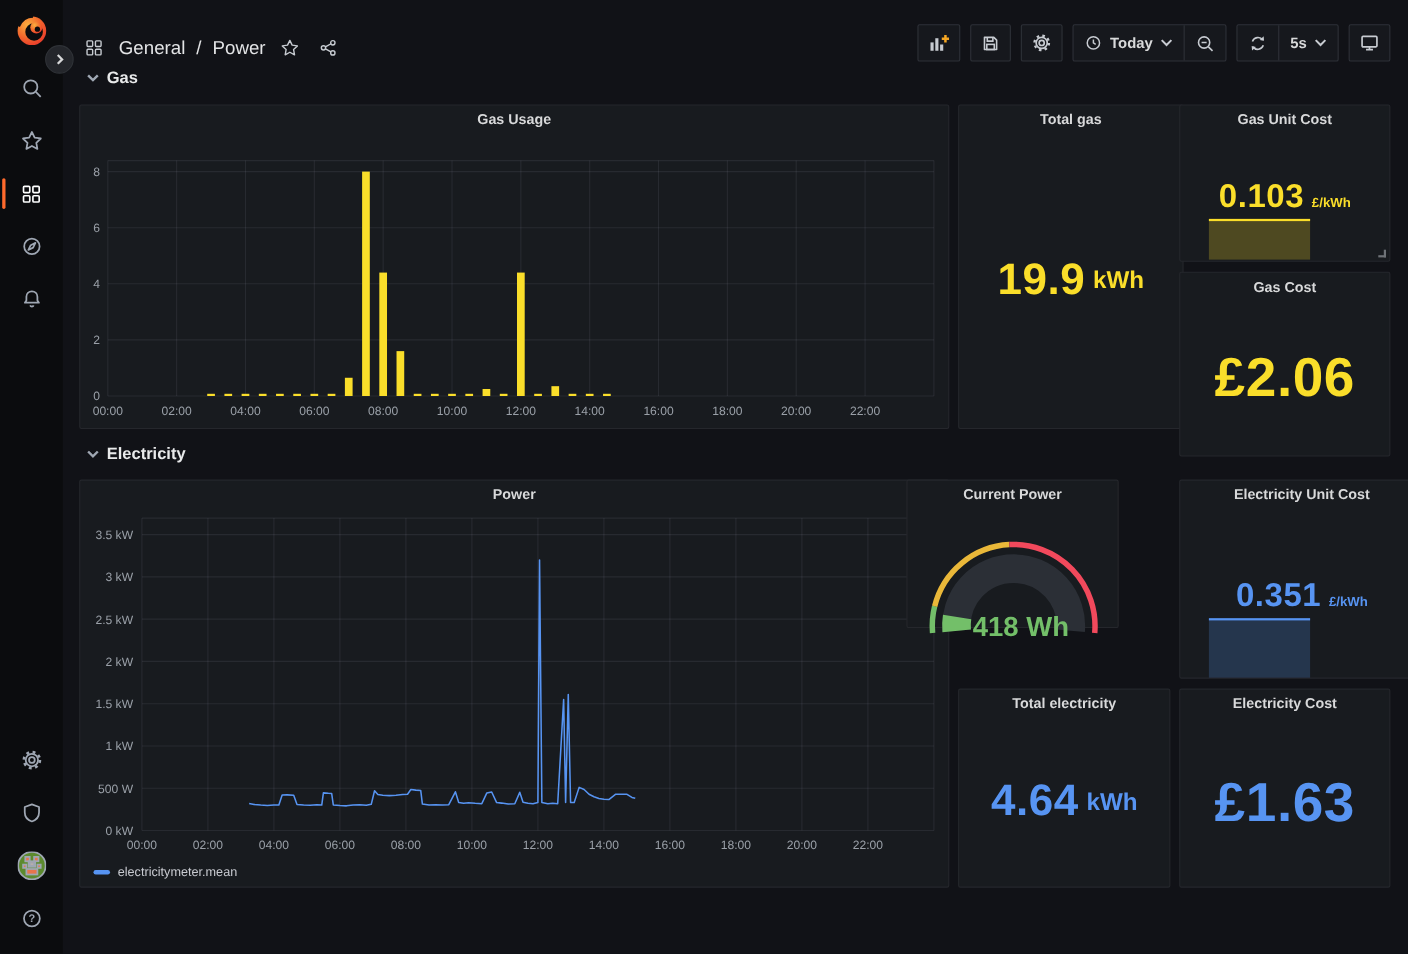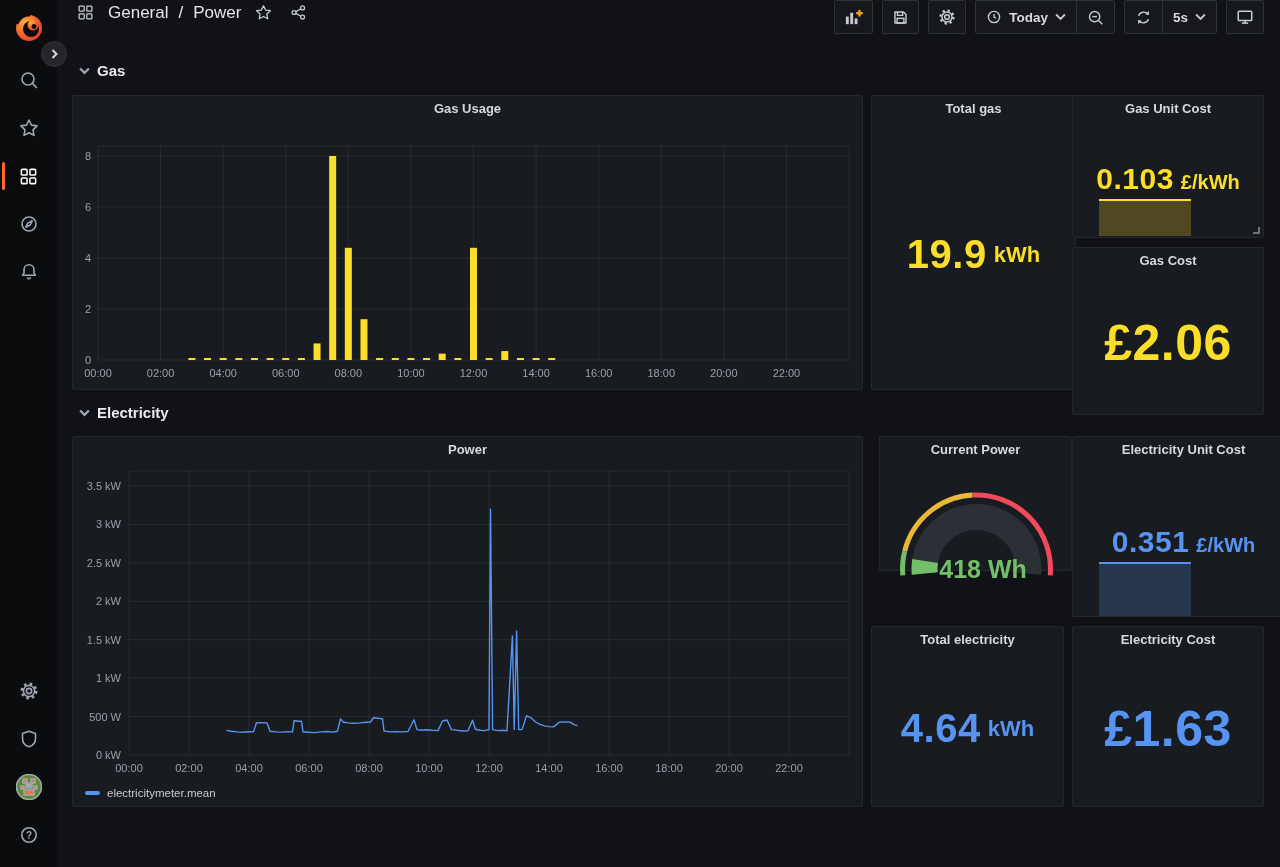--- a/index.html
+++ b/index.html
@@ -17,21 +17,21 @@
   .side-item.active::before { content:""; position:absolute; left:2px; top:10px; bottom:10px; width:3px;
     border-radius:2px; background:linear-gradient(#f2cc0c,#ff5286); background:#ff6a2c; }
   .side-bottom { margin-top:auto; padding-bottom:8px; display:flex; flex-direction:column; align-items:center; }
   .expand-btn { position:absolute; left:41px; top:41px; width:26px; height:26px; border-radius:50%;
     background:#24262b; border:1px solid #2f3237; display:flex; align-items:center; justify-content:center;
     z-index:9; cursor:pointer; }
   .expand-btn svg { stroke:#d8d9da; fill:none; stroke-width:2; }
 
   
   .main { position:absolute; left:57px; top:0; width:1223px; height:867px; }
-  .topnav { position:relative; height:56px; display:flex; align-items:flex-start; padding:0 16px; }
+  .topnav { position:relative; height:56px; display:flex; align-items:flex-end; padding:0 16px; }
   .crumbs { display:flex; align-items:center; gap:10px; }
   .crumbs svg { stroke:#c7cbd1; fill:none; stroke-width:1.5; }
   .crumb-text { font-size:17px; color:#e3e4e6; cursor:pointer; }
   .crumb-sep { font-size:17px; color:#e3e4e6; }
   .nav-icon-btn { display:flex; align-items:center; justify-content:center; padding:4px; cursor:pointer; }
   .nav-right { margin-left:auto; display:flex; align-items:center; gap:9px; }
   .btn { height:34px; background:#16181d; border:1px solid #2e3138; border-radius:2px;
     display:flex; align-items:center; justify-content:center; padding:0 9px; cursor:pointer; gap:7px; }
   .btn svg { stroke:#c7cbd1; fill:none; stroke-width:1.7; }
   .btn-group { display:flex; align-items:stretch; height:34px; background:#16181d;
@@ -51,21 +51,21 @@
     font-size:13px; font-weight:700; color:#d8d9da; cursor:pointer; }
   .tick { font-size:11px; fill:#9aa0a8; font-family:"Liberation Sans",sans-serif; }
 
   
   .stat-body { position:absolute; top:24px; left:0; right:0; bottom:0;
     display:flex; align-items:center; justify-content:center; }
   .stat-val { font-weight:700; letter-spacing:0.5px; }
   .yellow { color:#fade2a; } .blue { color:#5794f2; }
   .v40 { font-size:40px; } .v52 { font-size:50px; } .v30 { font-size:30px; }
   .stat-unit { font-weight:700; margin-left:7px; }
-  .u22 { font-size:22px; } .u17 { font-size:20px; }
+  .u22 { font-size:22px; } .u17 { font-size:12px; }
 
   
   .spark { position:absolute; left:26px; width:92px; }
   .spark-gas { top:103px; height:37px; background:rgba(250,222,42,0.24); border-top:2px solid #fade2a; }
   .spark-elec { top:125px; height:54px; background:rgba(87,148,242,0.22); border-top:2px solid #5794f2; }
   .val-row-gas { position:absolute; top:66px; left:0; right:0; display:flex; align-items:baseline; justify-content:center; }
   .val-row-elec { position:absolute; top:88px; left:0; right:0; display:flex; align-items:baseline; justify-content:center; }
   .resize-handle { position:absolute; right:3px; bottom:3px; width:7px; height:7px;
     border-right:2px solid #6e7277; border-bottom:2px solid #6e7277; }
 
@@ -429,21 +429,21 @@
             <text x="656" y="335" text-anchor="middle" class="tick">20:00</text>
             <text x="716" y="335" text-anchor="middle" class="tick">22:00</text>
             <path d="M153.5 293.4L158.0 294.3L164.0 294.9L170.0 295.3L176.0 294.8L180.5 294.9L183.5 285.7L188.0 285.6L194.0 285.9L197.0 294.3L203.0 294.9L209.0 295.1L215.0 294.6L219.5 294.9L221.0 283.8L225.5 284.2L228.5 284.3L230.0 294.8L236.0 295.3L242.0 295.6L248.0 294.9L254.0 294.5L260.0 295.1L264.5 294.2L267.5 281.9L270.5 285.3L275.0 285.9L281.0 286.3L287.0 285.9L293.0 285.3L297.5 285.0L300.5 280.7L305.0 281.3L309.5 281.7L311.0 294.0L317.0 294.9L323.0 294.6L329.0 294.9L335.0 294.5L341.0 282.8L344.0 292.6L348.5 293.3L353.0 292.8L359.0 293.3L365.0 293.6L369.5 284.0L374.0 283.0L378.5 292.6L383.0 293.1L389.0 294.0L395.0 293.7L399.5 283.3L402.5 292.3L407.0 293.3L411.5 293.6L416.0 292.5L417.5 72.1L419.6 292.6L425.0 293.6L429.5 293.3L434.0 293.7L439.4 198.9L441.2 292.6L443.6 194.3L445.7 292.5L449.0 292.6L453.5 278.8L458.0 280.7L462.5 285.0L467.0 287.3L471.5 288.9L476.0 289.6L480.5 289.9L486.5 285.1L492.5 285.0L497.0 285.1L501.5 287.9L504.5 288.6" stroke="#5794F2" stroke-width="1.4" fill="none" stroke-linejoin="round"></path>
           </svg>
         <div class="legend">
           <span class="legend-swatch" id="power-legend-swatch" style="background: rgb(87, 148, 242);"></span>
           <span class="legend-label">electricitymeter.mean</span>
         </div>
       </div>
 
-      <div class="panel" style="left:822px;top:380px;width:193px;height:135px;">
+      <div class="panel" style="left:767px;top:380px;width:193px;height:135px;">
         <div class="panel-title">Current Power</div>
         <svg id="gauge-svg" width="193" height="158" style="position:absolute;top:20px;left:0;">
 
         <path d="M22.8 118.4A74 74 0 0 1 24.7 94.1" stroke="#73BF69" stroke-width="5" fill="none"></path>
             <path d="M24.7 94.1A74 74 0 0 1 92.6 38.1" stroke="#EAB839" stroke-width="5" fill="none"></path>
             <path d="M92.6 38.1A74 74 0 0 1 170.2 118.4" stroke="#F2495C" stroke-width="5" fill="none"></path>
             <path d="M44.7 116.5A52 52 0 1 1 148.3 116.5" stroke="#2b2f36" stroke-width="26" fill="none"></path>
             <path d="M44.7 116.5A52 52 0 0 1 45.1 103.9" stroke="#73BF69" stroke-width="26" fill="none"></path>
             <text id="gauge-text" x="103" y="121" text-anchor="middle" font-size="25" font-weight="bold" fill="#73BF69">418 Wh</text>
           </svg>

